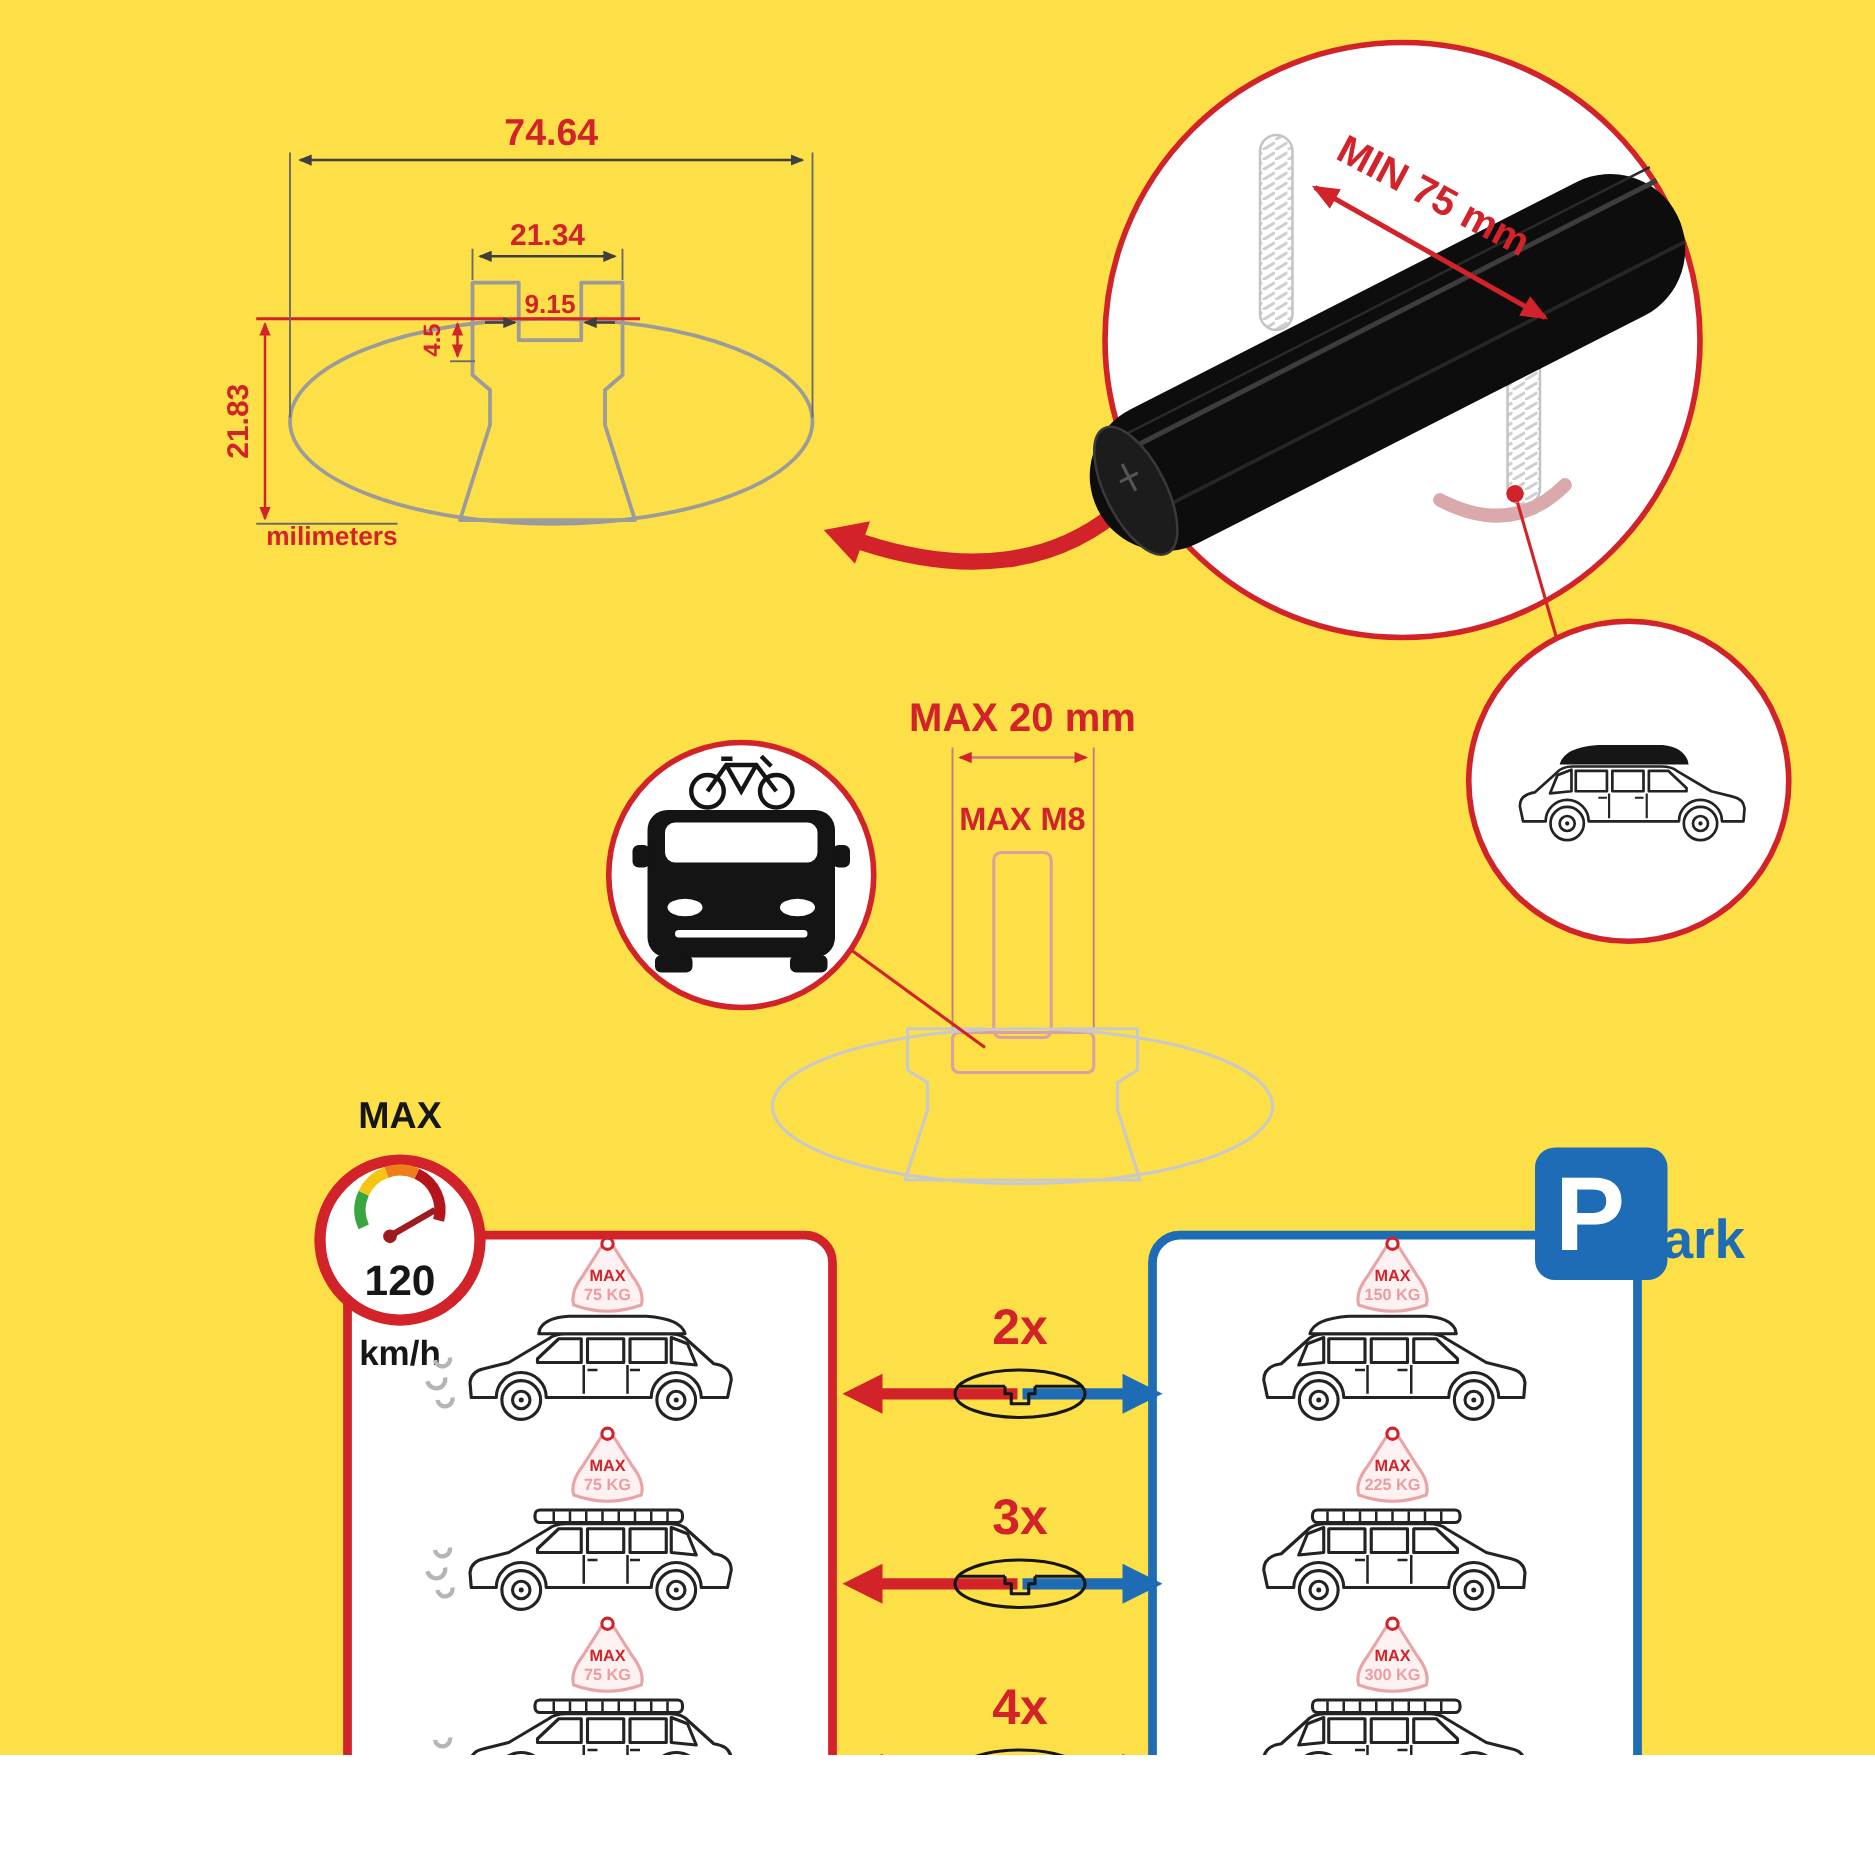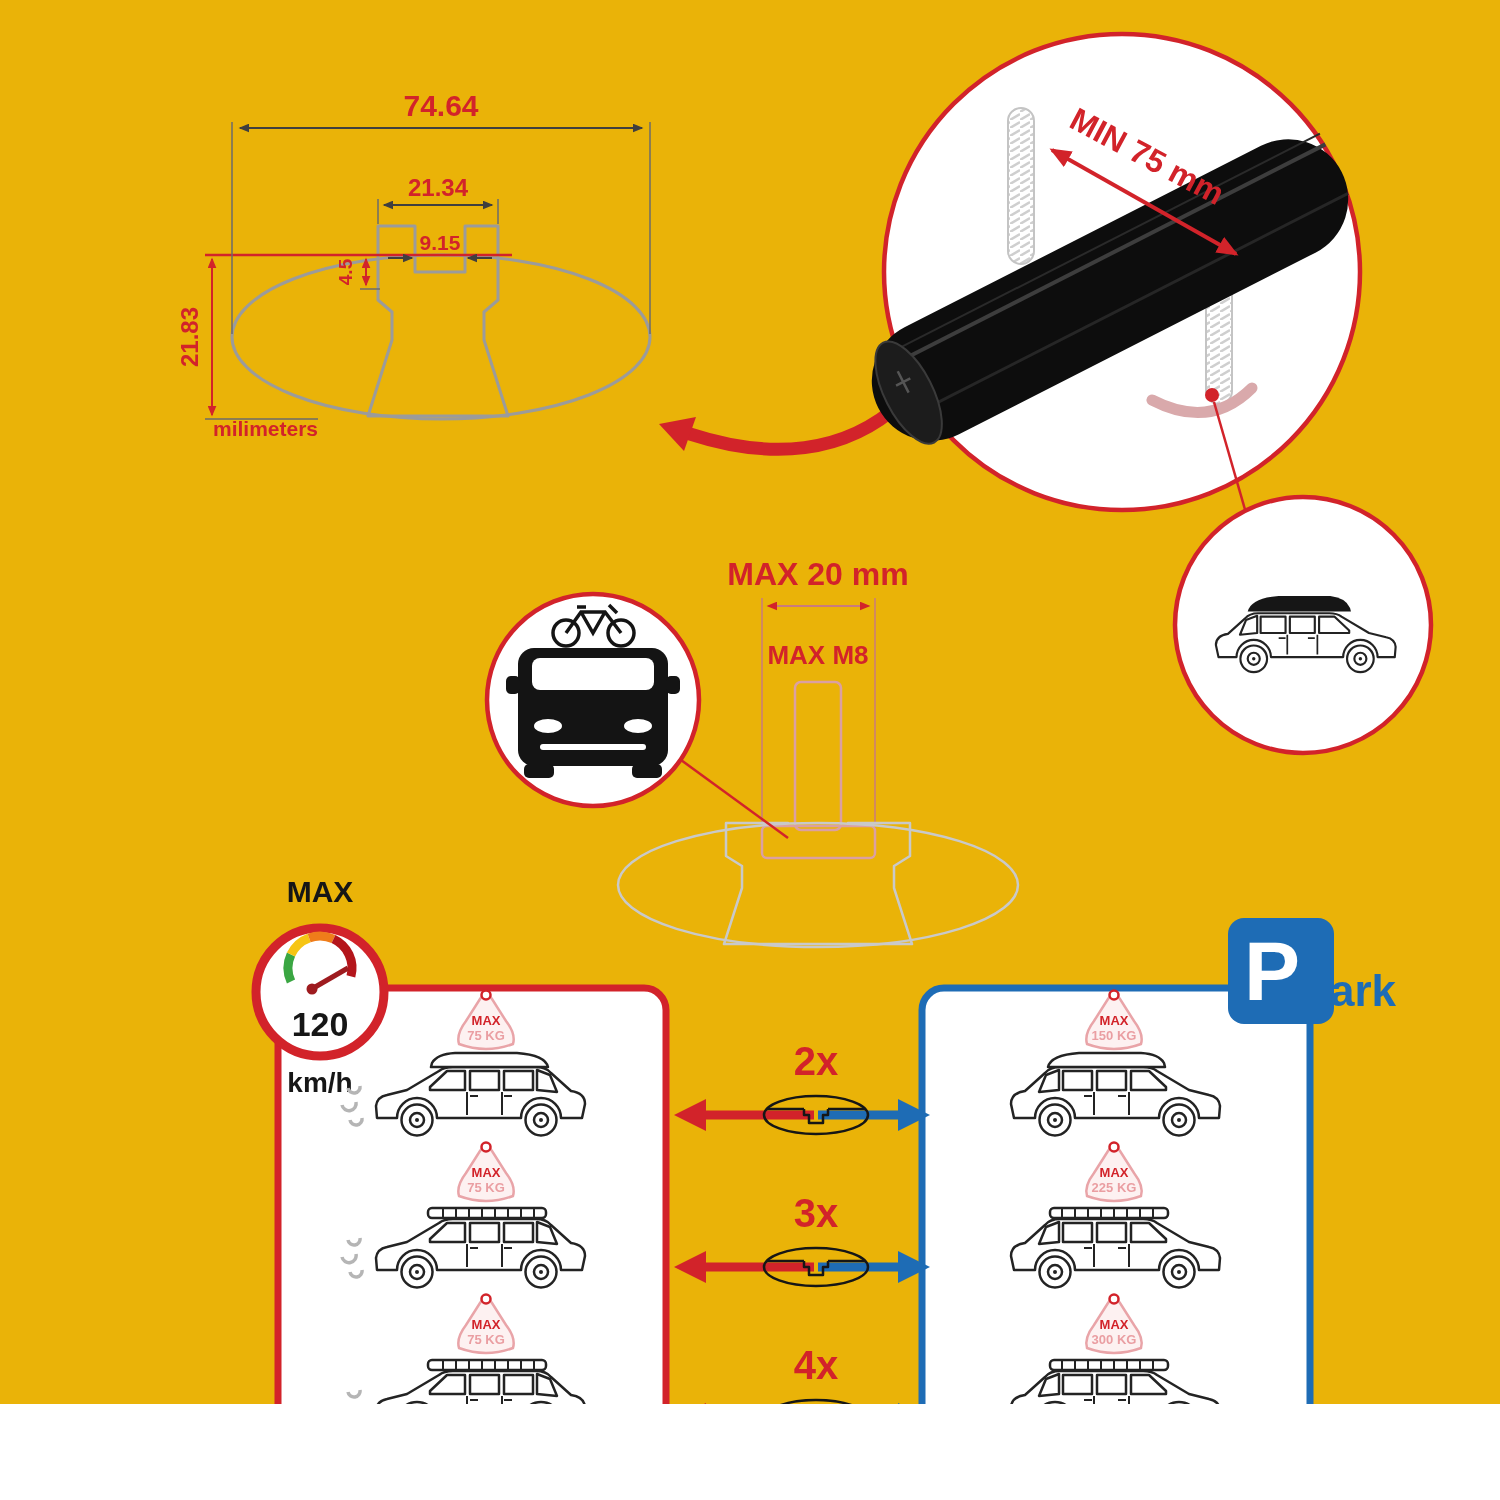--- a/index.html
+++ b/index.html
@@ -1,16 +1,16 @@
 <!DOCTYPE html>
 <html><head>
 <meta charset="utf-8">
 <style>
   html,body{margin:0;padding:0;background:#ffffff;}
-  .canvas{position:relative;width:1500px;height:1404px;background:#eab308;overflow:hidden;}
+  .canvas{position:relative;width:1500px;height:1404px;background:#fde047;overflow:hidden;}
   svg{display:block;}
   text{font-family:"Liberation Sans","DejaVu Sans",sans-serif;}
   .mid{text-anchor:middle;}
   .t-red{fill:#d2232a;font-weight:700;}
   .t-pink{fill:#ea9ea2;font-weight:700;}
   .t-black{fill:#161616;font-weight:700;}
   .t-blue{fill:#1e6cb5;font-weight:700;}
   .t-white{fill:#ffffff;font-weight:700;}
   .dimline{stroke:#3f3f3f;stroke-width:2;fill:none;}
   .extline{stroke:#6b6b6b;stroke-width:1.5;fill:none;}

